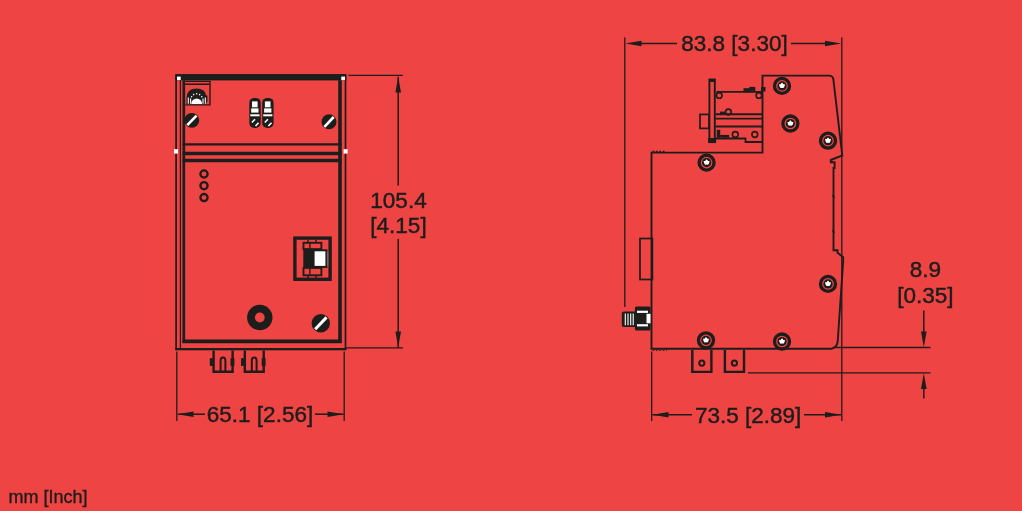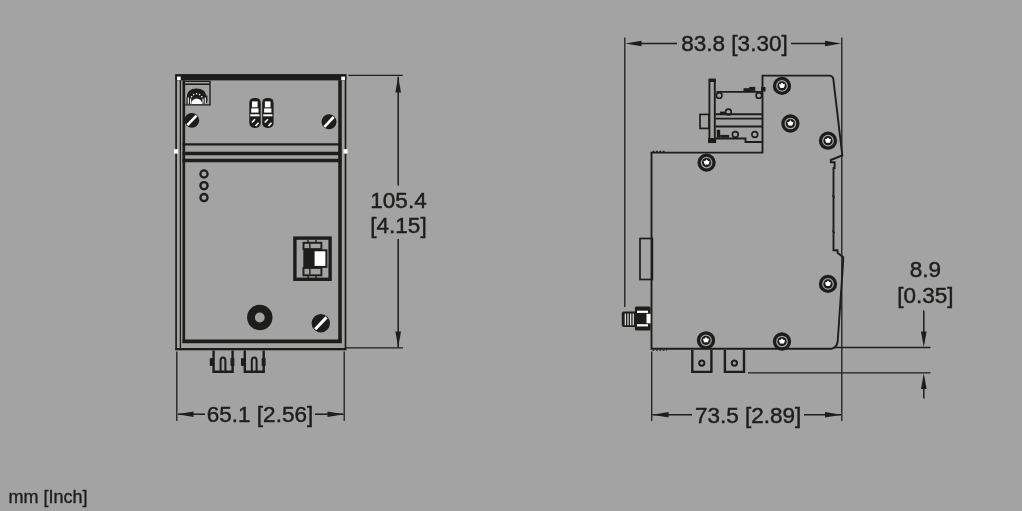--- a/index.html
+++ b/index.html
@@ -1,16 +1,16 @@
 <!DOCTYPE html>
 <html><head>
 <meta charset="utf-8">
 <style>
   html,body{margin:0;padding:0;background:#ffffff;}
-  .wrap{width:1022px;height:511px;position:relative;overflow:hidden;background:#a3a3a3;}
+  .wrap{width:1022px;height:511px;position:relative;overflow:hidden;background:#ef4444;}
   .layer{position:absolute;top:0;left:0;will-change:opacity;}
   text{font-family:"Liberation Sans",sans-serif;fill:#1d1d1b;}
 </style>
 </head>
 <body>
 <div class="wrap">
     <div class="layer">
 <svg width="1022" height="511" viewBox="0 0 1022 511">
 
 <g stroke="#1d1d1b" fill="none">

